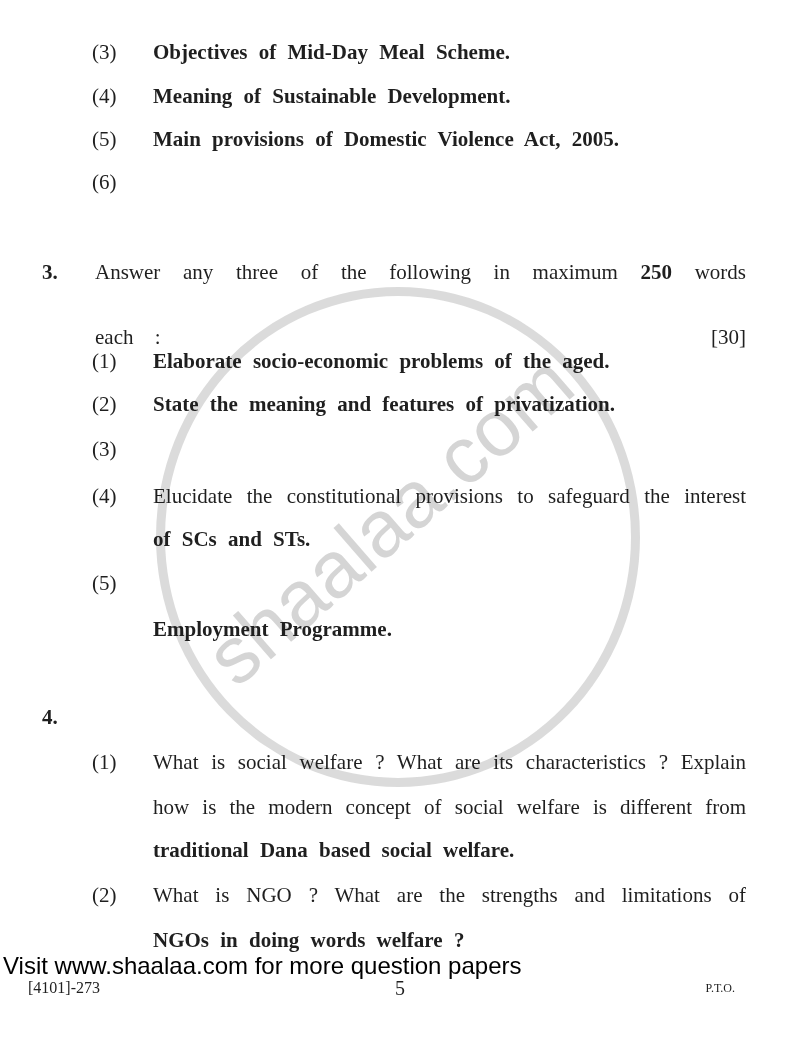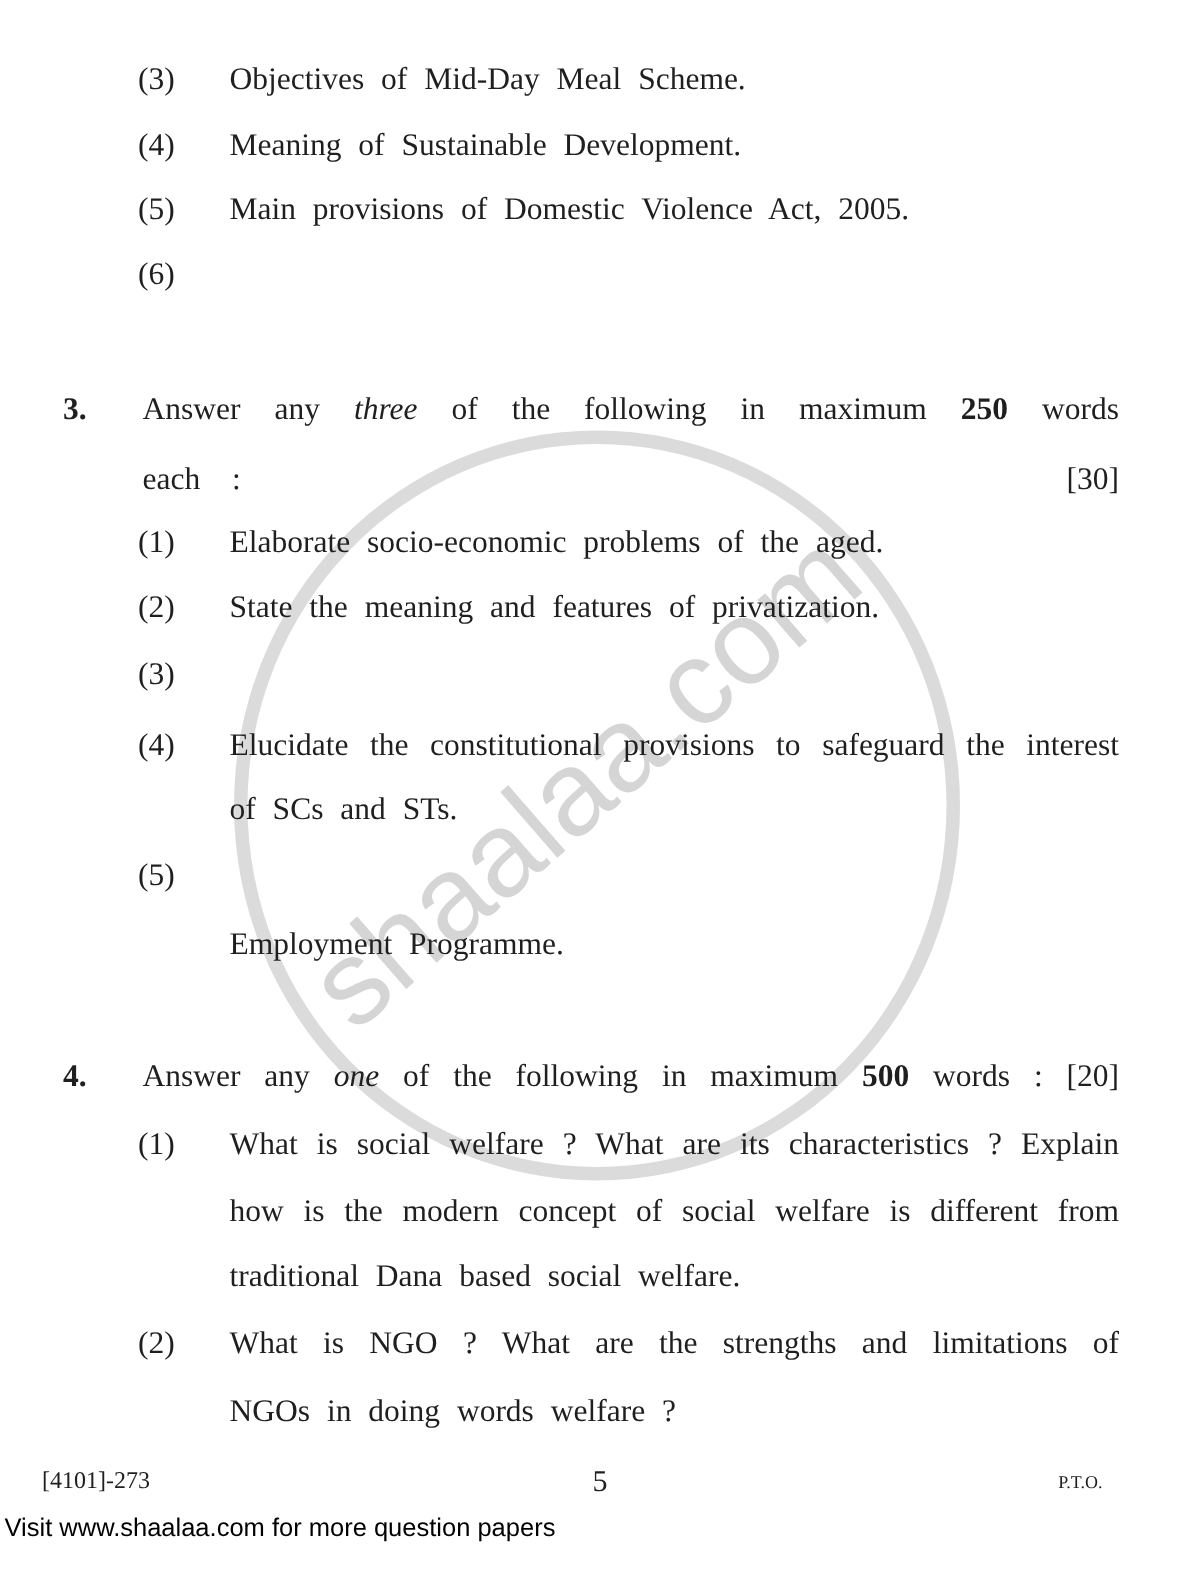--- a/index.html
+++ b/index.html
@@ -24,24 +24,24 @@
   .inum  { position: absolute; left: 92px; }
   
   .qtext { margin-left: 95px;  width: 651px; }
   
   .itext { margin-left: 153px; width: 593px; }
   .just {
     text-align: justify;
     text-align-last: justify;
     text-justify: inter-word;
   }
-  .ws  { word-spacing: 6px; }
+  .ws  { word-spacing: 6px; font-weight: bold; }
   .gap-colon { word-spacing: 16px; }
   .flexrow { display: flex; justify-content: space-between; }
-  .em { font-style: italic; }
+  .em { }
   .b  { font-weight: bold; margin-top: 44px; }
 
   
   .wm-circle {
     position: absolute;
     left: 156px;
     top: 287px;
     width: 484px;
     height: 500px;
     border: 9px solid rgba(190,190,190,0.55);
@@ -59,23 +59,23 @@
     white-space: nowrap;
   }
 
   
   .footer-code { position: absolute; left: 28px; top: 0; font-size: 16px; }
   .footer-page { position: absolute; left: 0; top: 0; width: 800px; text-align: center; font-size: 20px; }
   .footer-pto  { position: absolute; right: 65px; top: 0; font-size: 12px; }
   .visit-line {
     position: absolute;
     left: 3px;
-    top: 1009px;
+    top: 952px;
     font-family: "Liberation Sans", sans-serif;
-    font-size: 17px;
+    font-size: 24px;
     color: #000000;
   }
 </style>
 </head>
 <body>
 
 <div class="page">
 
   <div class="wm-circle"></div>
   <div class="wm-text">shaalaa.com</div>
@@ -93,21 +93,21 @@
     <div class="itext ws">Main provisions of Domestic Violence Act, 2005.</div>
   </div>
   <div class="ln" style="top:169px">
     <span class="inum">(6)</span>
   </div>
 
   <div class="ln" style="top:259px">
     <span class="qnum">3.</span>
     <div class="qtext just"><span>Answer any </span><span class="em">three</span><span> of the following in maximum </span><span class="b">250</span><span> words</span></div>
   </div>
-  <div class="ln" style="top:306px">
+  <div class="ln" style="top:324px">
     <div class="qtext flexrow">
       <span class="gap-colon">each :</span>
       <span>[30]</span>
     </div>
   </div>
 
   <div class="ln" style="top:348px">
     <span class="inum">(1)</span>
     <div class="itext ws">Elaborate socio-economic problems of the aged.</div>
   </div>
@@ -127,21 +127,20 @@
   </div>
   <div class="ln" style="top:570px">
     <span class="inum">(5)</span>
   </div>
   <div class="ln" style="top:616px">
     <div class="itext ws">Employment Programme.</div>
   </div>
 
   <div class="ln" style="top:704px">
     <span class="qnum">4.</span>
-    <div class="qtext just"><span>Answer any </span><span class="em">one</span><span> of the following in maximum </span><span class="b">500</span><span> words : </span><span>[20]</span></div>
   </div>
 
   <div class="ln" style="top:749px">
     <span class="inum">(1)</span>
     <div class="itext just">What is social welfare ? What are its characteristics ? Explain</div>
   </div>
   <div class="ln" style="top:837px">
     <div class="itext ws">traditional Dana based social welfare.</div>
   </div>
   <div class="ln" style="top:794px">

